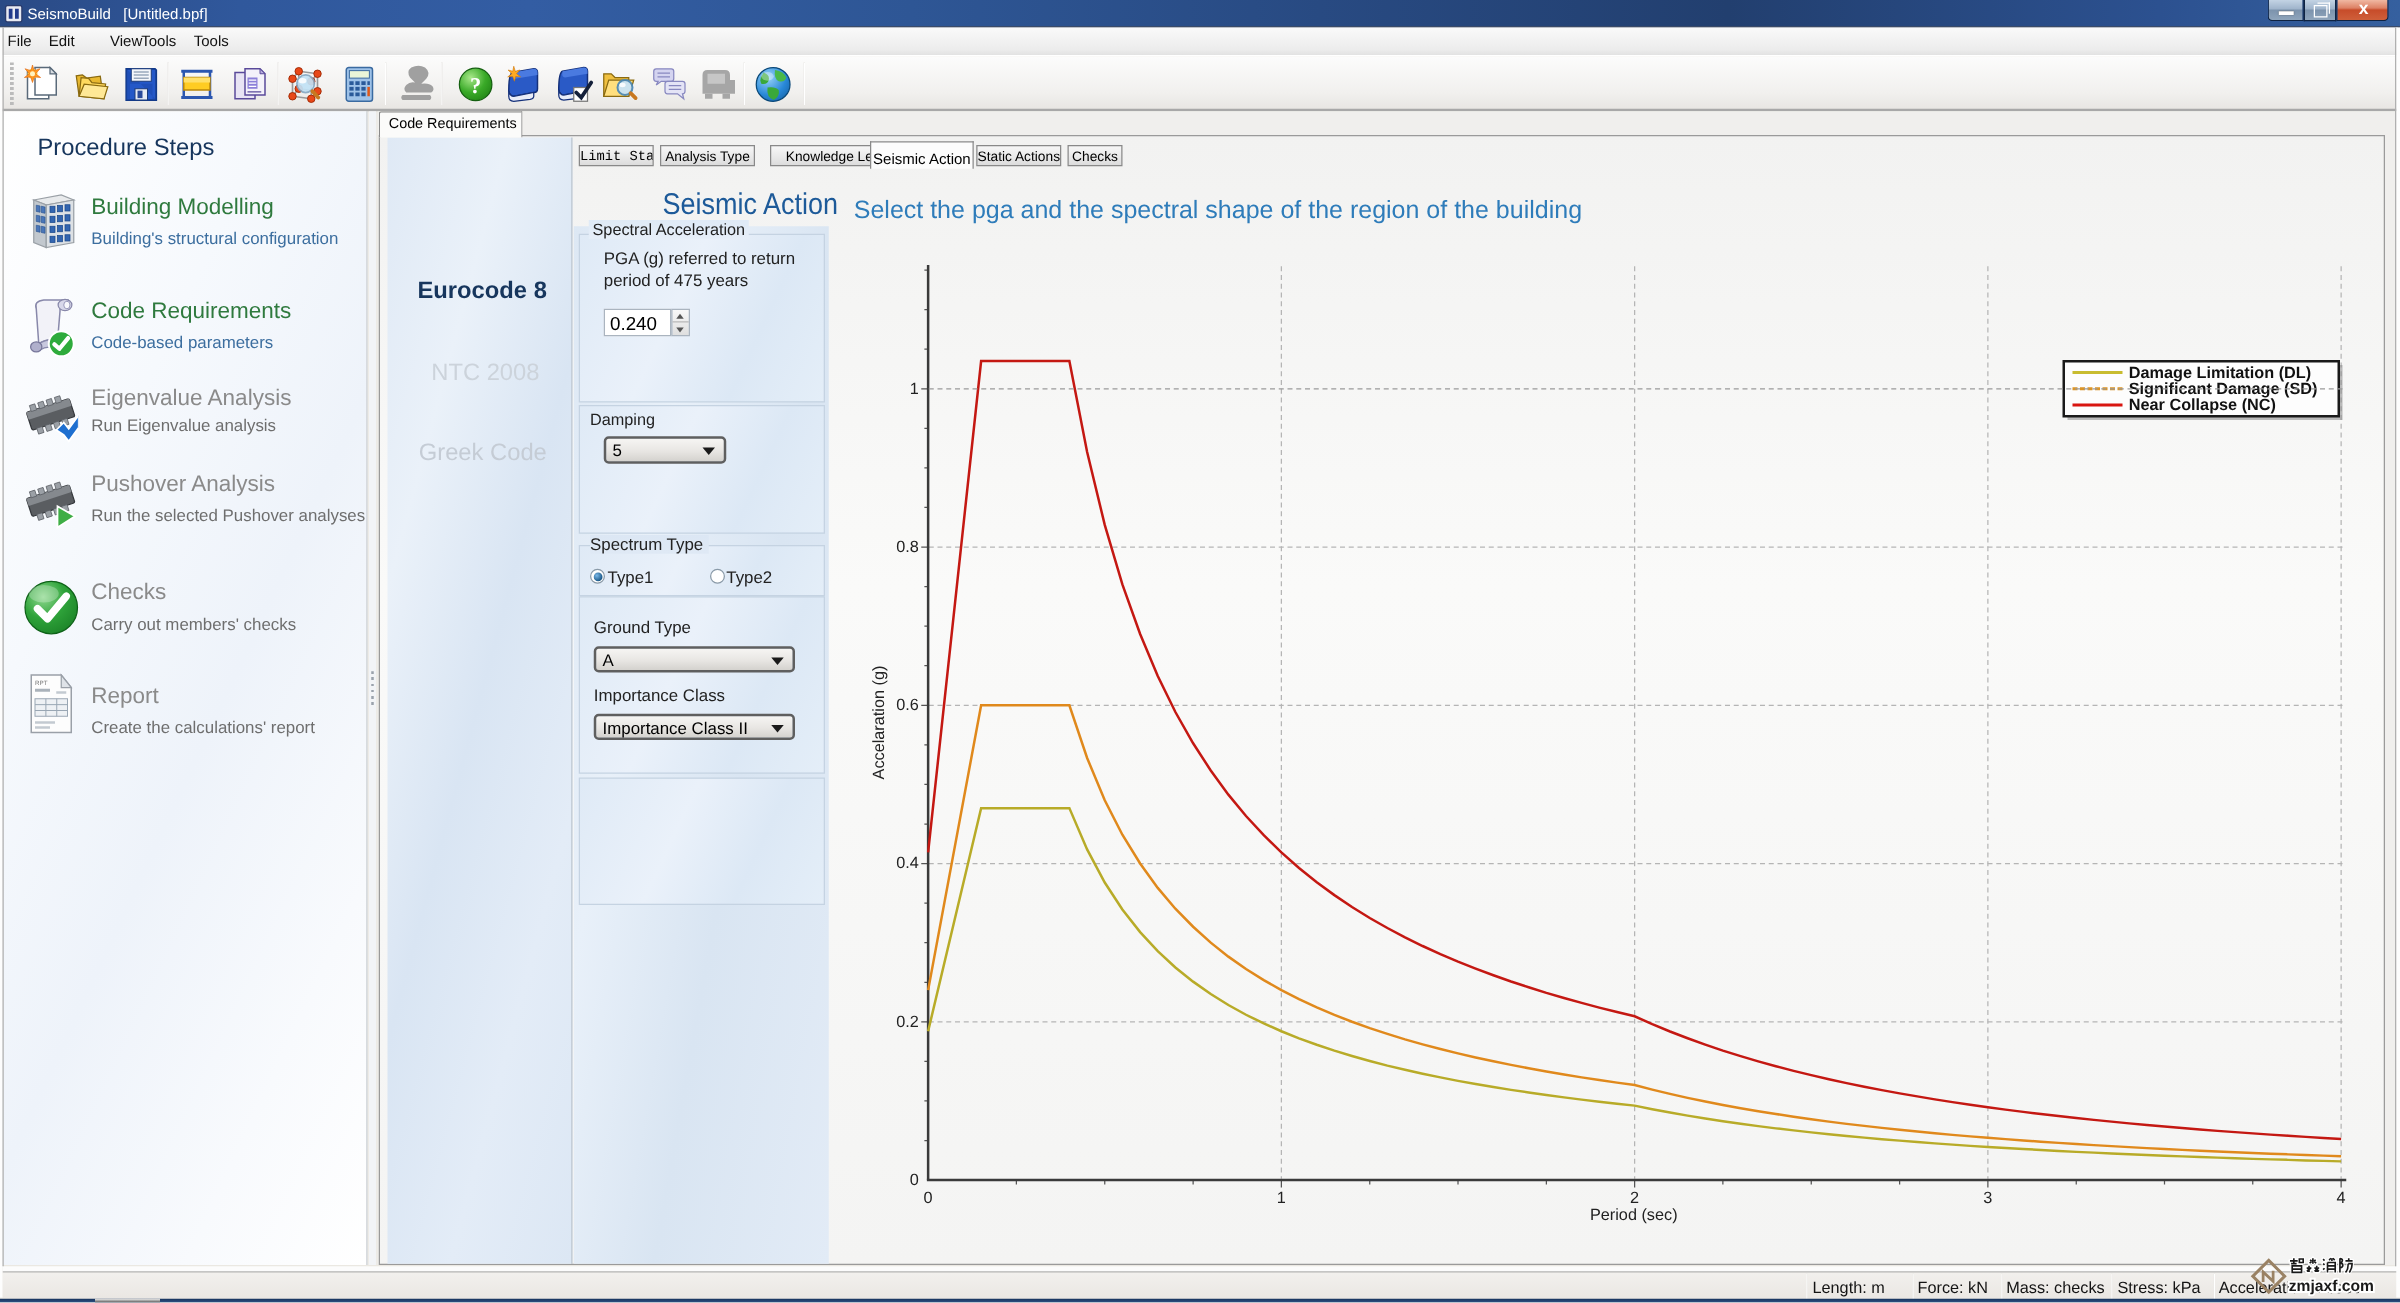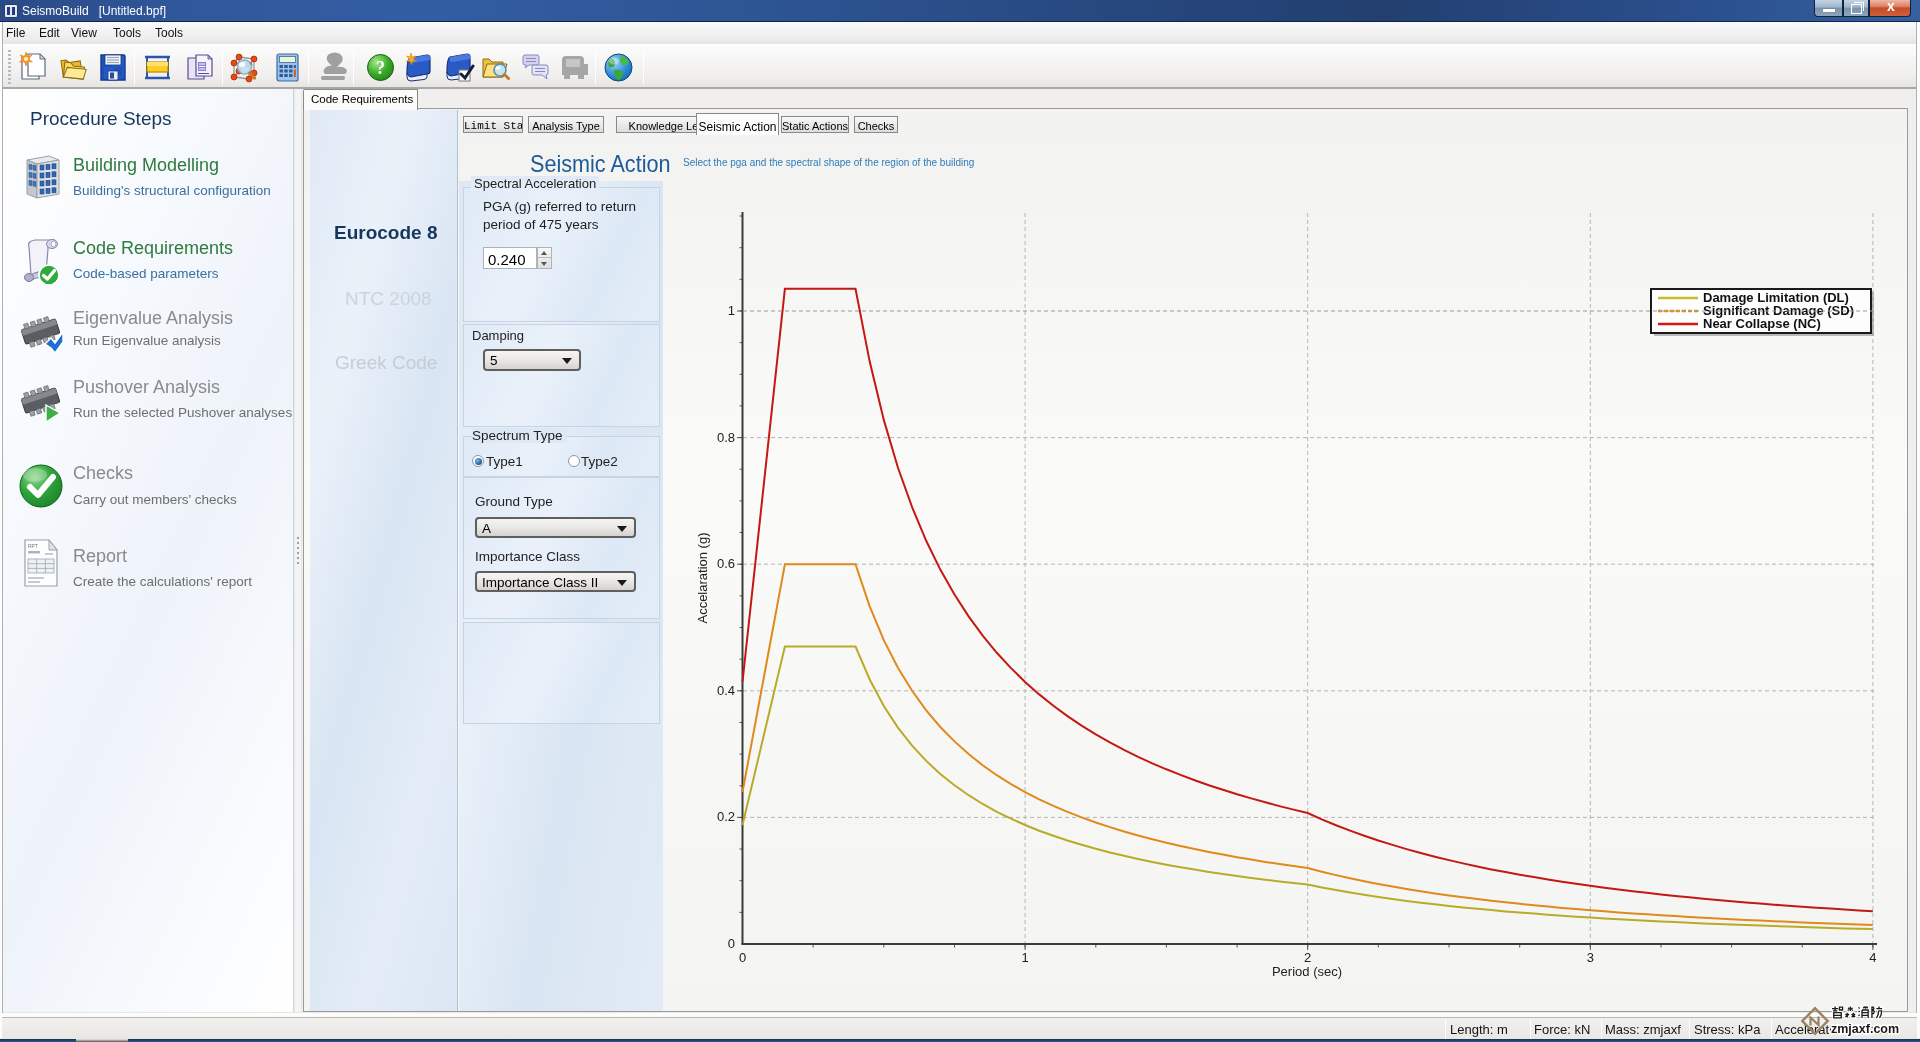--- a/index.html
+++ b/index.html
@@ -47,21 +47,21 @@
   background:linear-gradient(#f2f2f1,#fafaf9 40%,#f4f4f3); }
 #codescol { position:absolute; left:6px; top:1px; width:148px; height:901px;
   background:linear-gradient(105deg,#dfe9f5 0%,#eaf1f9 25%,#d9e5f3 50%,#e3ecf7 75%,#dce7f4 100%); border-right:1px solid #b6c2d0;}
 #ec8 { position:absolute; left:24px; top:112px; font-size:19px; font-weight:bold; color:#17365d; }
 #ntc { position:absolute; left:35px; top:178px; font-size:19px; color:#ccd3db; }
 #greek { position:absolute; left:25px; top:242px; font-size:19px; color:#c5ccd5; }
 .tab { position:absolute; top:7px; height:17px; background:linear-gradient(#f7f7f7,#e8e8e8 60%,#dcdcdc);
   border:1px solid #898989; font-size:11px; color:#000; text-align:center; padding-top:3px; z-index:2; white-space:nowrap; overflow:hidden;}
 #tab-sa { top:4px; height:22px; background:#fcfcfc; border-bottom:none; z-index:4; padding-top:6px; font-size:12px;}
 #heading { position:absolute; left:226px; top:41px; font-size:24px; color:#1d5a99; white-space:nowrap; transform:scaleX(0.9); transform-origin:left top; }
-#subheading { position:absolute; left:379px; top:48px; font-size:10px; color:#2e7cba; white-space:nowrap; }
+#subheading { position:absolute; left:379px; top:48px; font-size:20px; color:#2e7cba; white-space:nowrap; }
 #formcol { position:absolute; left:155px; top:72px; width:204px; height:830px;
   background:linear-gradient(100deg,#dde8f4 0%,#e8f0f9 30%,#d9e5f2 60%,#e2ebf6 100%); }
 .grp { position:absolute; left:4px; width:197px; border:1px solid #c5d3e2;
   background:linear-gradient(115deg,#dfeaf6 0%,#eaf1fa 40%,#dce8f5 70%,#e4eef8 100%); }
 .grp-label { position:absolute; font-size:13px; color:#222; }
 #spin-box { position:absolute; left:24px; top:66px; width:54px; height:22px; background:#fff;
   border:1px solid #aab4bf; }
 #spin-box span { position:absolute; left:4px; top:3px; font-size:15px; color:#000; }
 #spin-btns { position:absolute; left:78px; top:66px; width:15px; height:22px; border:1px solid #aab4bf; background:linear-gradient(#f8f8f8,#dfdfdf); }
 .sb-up { position:absolute; left:0; top:0; width:13px; height:10px; border-bottom:1px solid #b8b8b8; }
@@ -93,21 +93,21 @@
 <div id="titlebar">
   <div id="title-icon"></div>
   <div id="title-text">SeismoBuild&nbsp;&nbsp;&nbsp;[Untitled.bpf]</div>
 </div>
 <div class="winbtn" id="btn-min"></div>
 <div class="winbtn" id="btn-max"></div>
 <div class="winbtn" id="btn-close"></div>
 <div id="menubar">
   <div class="menuitem" style="left:4px;">File</div>
   <div class="menuitem" style="left:37px;">Edit</div>
-  <div class="menuitem" style="left:69px;">View</div>
+  <div class="menuitem" style="left:86px;">View</div>
   <div class="menuitem" style="left:111px;">Tools</div>
   <div class="menuitem" style="left:153px;">Tools</div>
 </div>
 <div id="toolbar">
   <div class="grip"></div>
   <div class="ticon" style="left:16px;"><svg viewBox="0 0 33 33" width="33" height="33">
 <path d="M4 6 L16 6 L21 11 L21 28 L4 28 Z" fill="#fff" stroke="#5a6a7a" stroke-width="1.2"></path>
 <path d="M10 3 L22 3 L27 8 L27 25 L10 25 Z" fill="#fff" stroke="#5a6a7a" stroke-width="1.2"></path>
 <path d="M22 3 L22 8 L27 8 Z" fill="#d8dde2" stroke="#5a6a7a" stroke-width="1"></path>
 <g>
@@ -479,21 +479,21 @@
     </svg>
   </div>
 </div>
 <div id="whitestrip"></div>
 <div id="statusbar">
   <div class="ssep" style="left:1443px;"></div>
   <div class="scell" style="left:1448px;">Length: m</div>
   <div class="ssep" style="left:1528px;"></div>
   <div class="scell" style="left:1532px;">Force: kN</div>
   <div class="ssep" style="left:1599px;"></div>
-  <div class="scell" style="left:1603px;">Mass: zmjaxf</div>
+  <div class="scell" style="left:1603px;">Mass: checks</div>
   <div class="ssep" style="left:1687px;"></div>
   <div class="scell" style="left:1692px;">Stress: kPa</div>
   <div class="ssep" style="left:1769px;"></div>
   <div class="scell" style="left:1773px;">Acceleration: m/sec2</div>
 </div>
 <div id="watermark"><svg viewBox="0 0 122 38" width="122" height="38">
       <g transform="translate(17,19)">
         <rect x="-9" y="-9" width="18" height="18" transform="rotate(45)" fill="none" stroke="#9a8264" stroke-width="2.4"></rect>
         <path d="M-4.5 4.5 L-4.5 -3.5 L3.5 4 L3.5 -4.5" fill="none" stroke="#9a8264" stroke-width="2.2"></path>
       </g>

